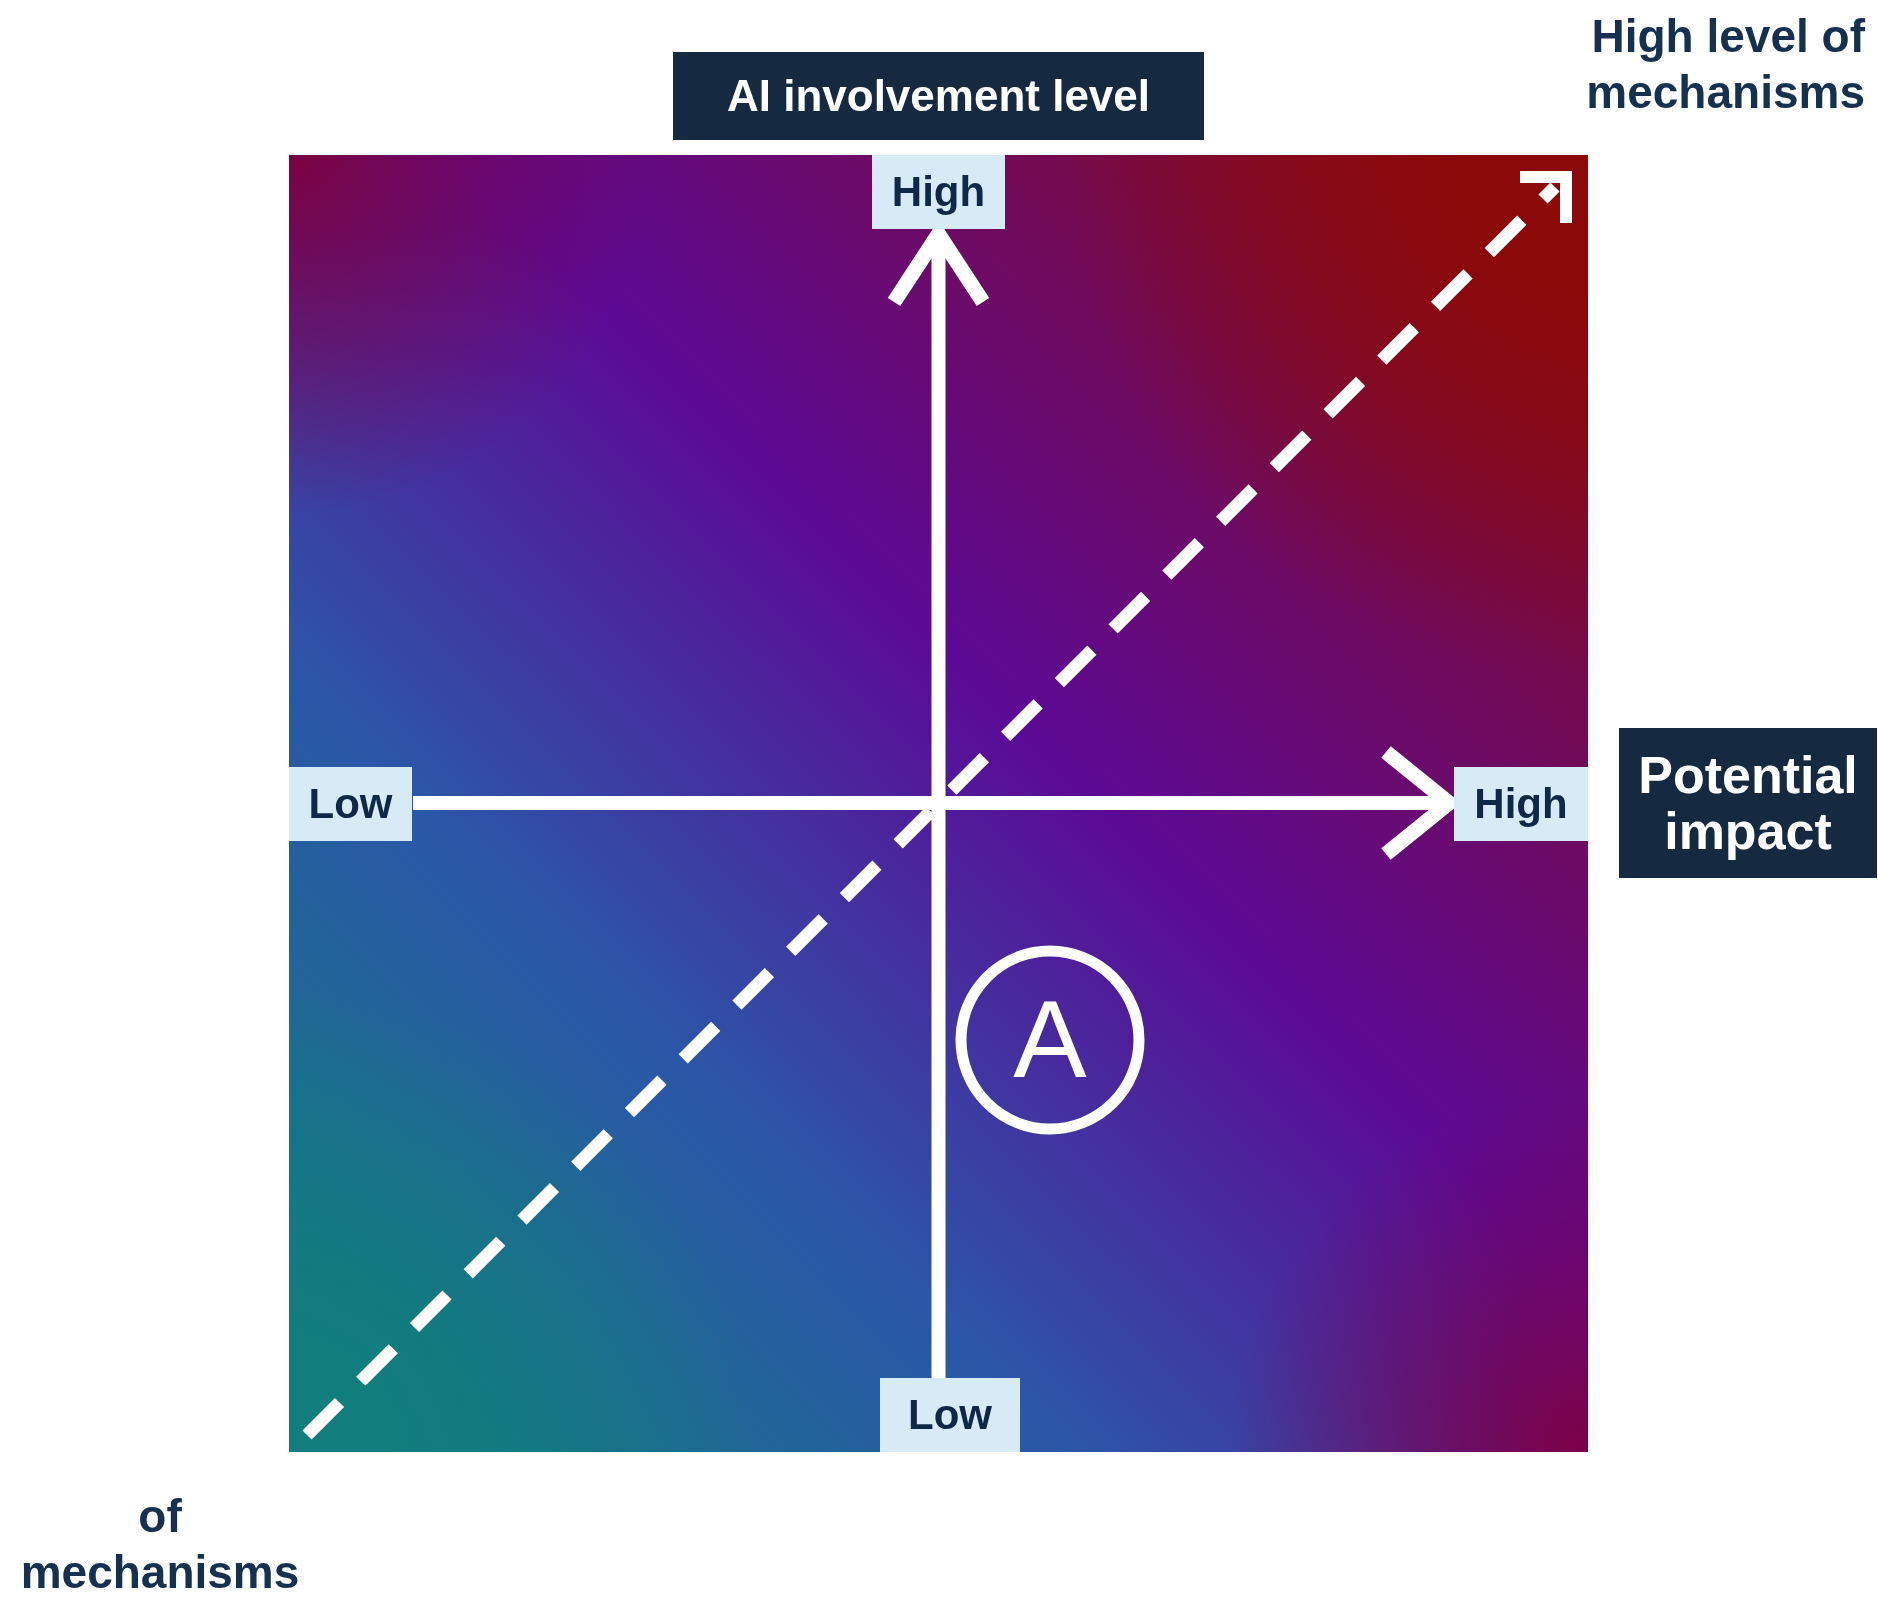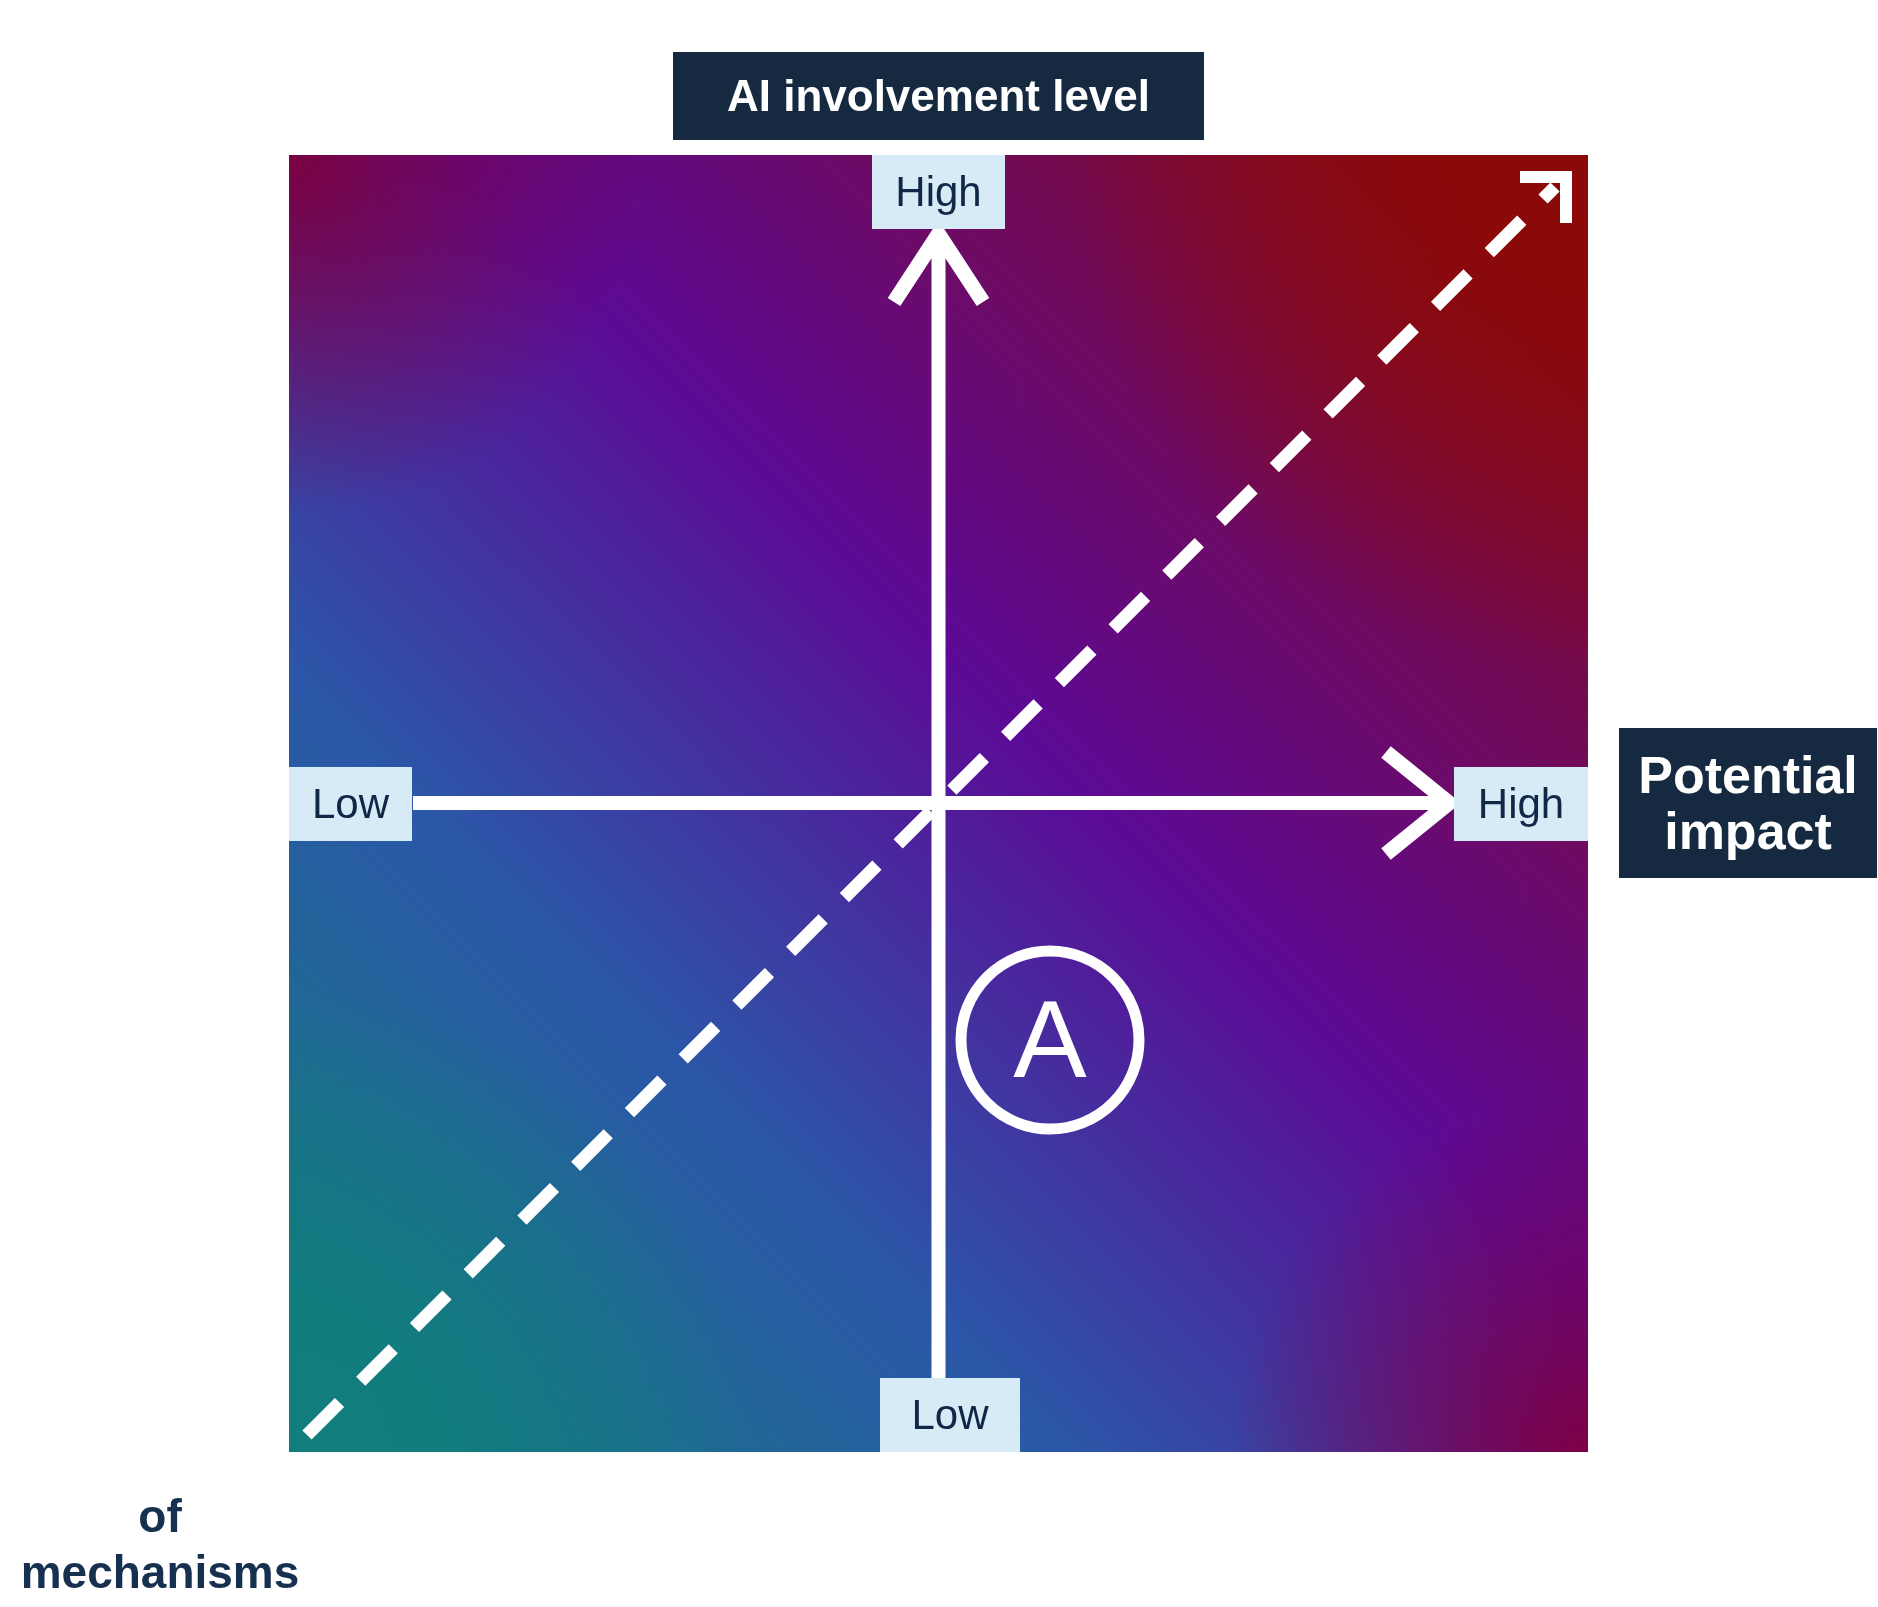--- a/index.html
+++ b/index.html
@@ -58,21 +58,21 @@
   .potential-box {
     left: 1619px; top: 728px;
     width: 258px; height: 150px;
     font-size: 52px; line-height: 56px;
     flex-direction: column;
   }
   .tick {
     position: absolute;
     background: var(--tick-bg);
     color: var(--tick-text);
-    font-weight: 400;
+    font-weight: 700;
     font-size: 42px;
     display: flex; align-items: center; justify-content: center;
   }
   .tick-top    { left: 872px;  top: 155px;  width: 133px; height: 74px; }
   .tick-bottom { left: 880px;  top: 1378px; width: 140px; height: 74px; }
   .tick-left   { left: 289px;  top: 767px;  width: 123px; height: 74px; }
   .tick-right  { left: 1454px; top: 767px;  width: 134px; height: 74px; }
 
   .corner-text {
     position: absolute;
@@ -120,17 +120,21 @@
   <div class="tick tick-top">High</div>
   <div class="tick tick-bottom">Low</div>
   <div class="tick tick-left">Low</div>
   <div class="tick tick-right">High</div>
 
   <div class="navy-box potential-box">
     <span>Potential</span>
     <span>impact</span>
   </div>
 
+  <div class="corner-text corner-tr">
+    <span>High level of</span>
+    <span>mechanisms</span>
+  </div>
   <div class="corner-text corner-bl">
     <span>of mechanisms</span>
   </div>
 
 </div>
 
 </body></html>

